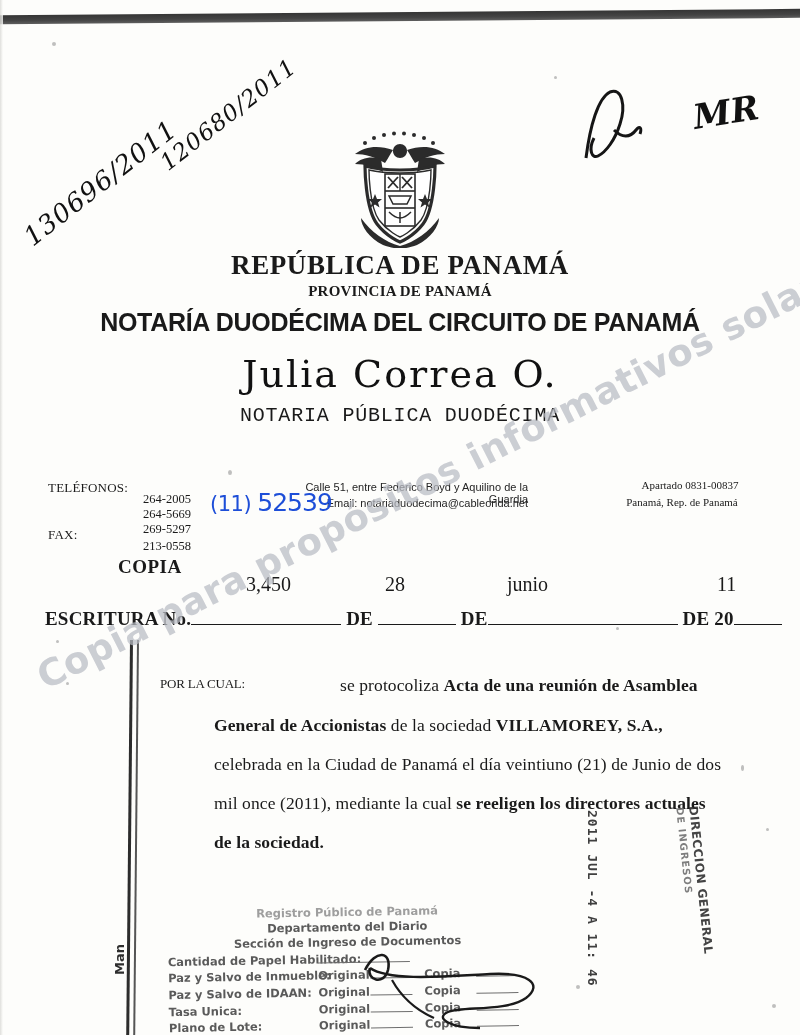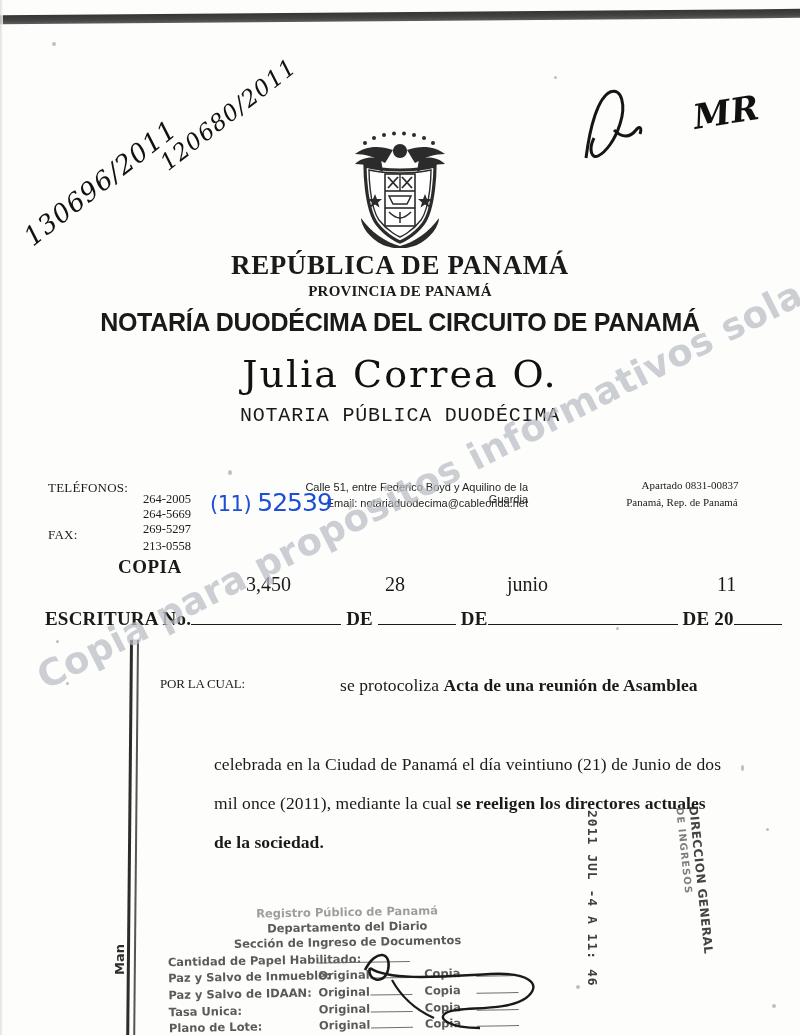--- a/index.html
+++ b/index.html
@@ -374,20 +374,21 @@
     <span>DE</span> <span class="rule r2"></span>
     <span>DE</span><span class="rule r3"></span>
     <span>DE 20</span><span class="rule r4"></span>
   </div>
 
   <div class="margin-rule a"></div>
   <div class="margin-rule b"></div>
 
   <div class="por-la-cual">POR LA CUAL:</div>
   <div class="body-line" style="left:300px;top:675px;margin-left:40px;"><span>se protocoliza </span><b>Acta  de  una  reunión  de  Asamblea</b></div>
+  <div class="body-line" style="left:214px;top:715px;"><b>General  de  Accionistas</b><span> de  la  sociedad </span><b>VILLAMOREY, S.A.,</b></div>
   <div class="body-line" style="left:214px;top:754px;">celebrada en la Ciudad de Panamá el día veintiuno (21) de Junio de dos</div>
   <div class="body-line" style="left:214px;top:793px;"><span>mil once (2011), mediante la cual </span><b>se reeligen los directores actuales</b></div>
   <div class="body-line" style="left:214px;top:832px;"><b>de la sociedad.</b></div>
 
   <div class="reg-stamp">
     <div class="head faint">Registro Público de Panamá</div>
     <div class="head">Departamento del Diario</div>
     <div class="head">Sección de Ingreso de Documentos</div>
     <div class="reg-row">
       <span class="lbl">Cantidad de Papel Habilitado:</span>

